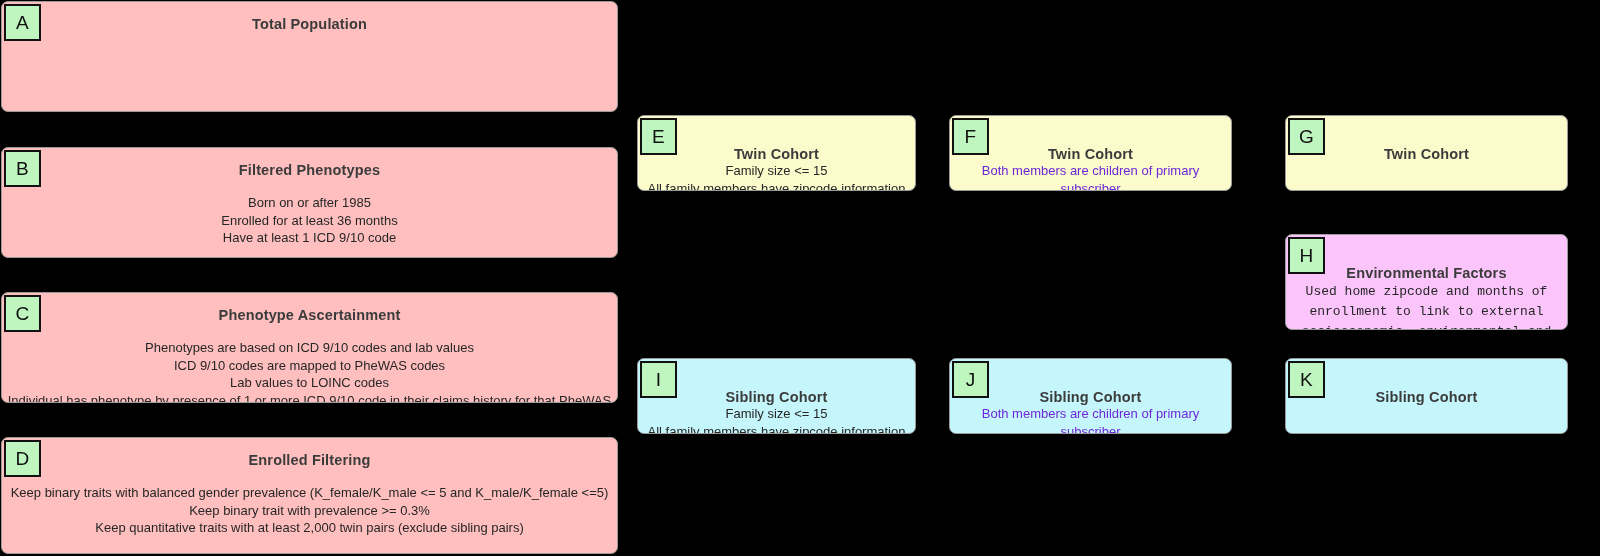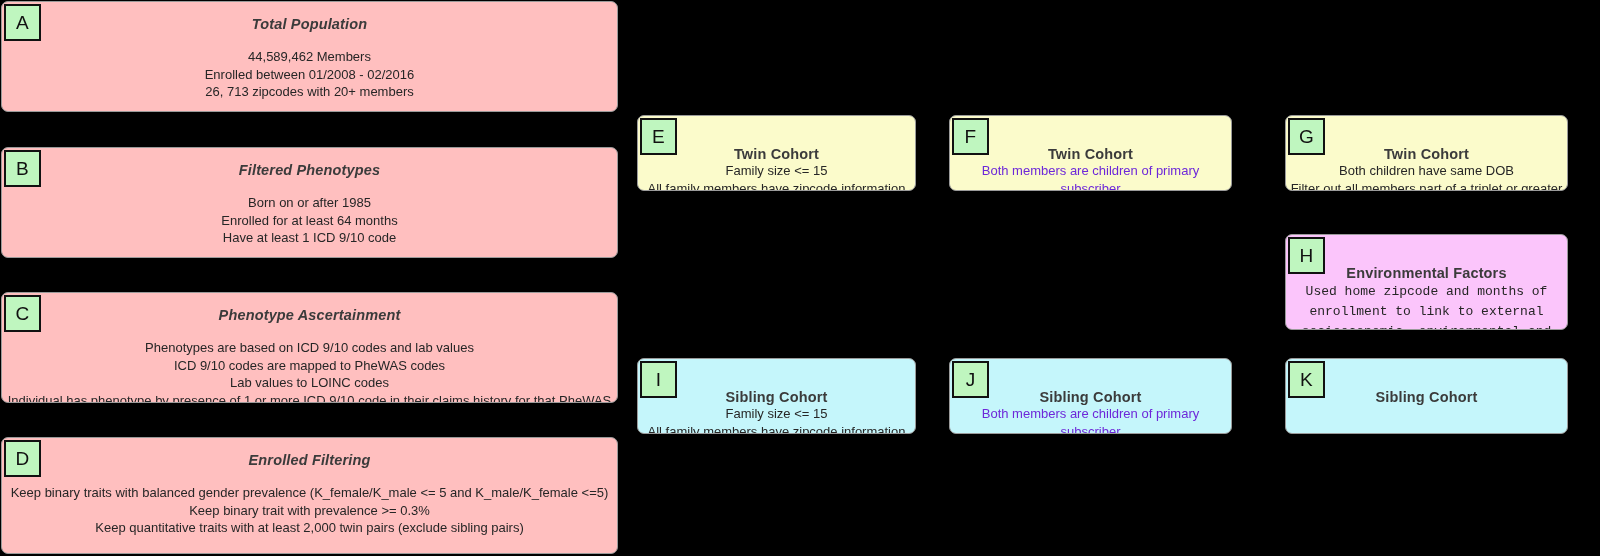--- a/index.html
+++ b/index.html
@@ -75,21 +75,21 @@
     line-height: 17.5px;
     width: 100%;
     box-sizing: border-box;
     white-space: pre-line;
   }
 
   .node-body.dim { color: #6d28d9; }
 
   
   .node.stage { left: 1px; width: 617px; }
-  .node.stage .node-title { margin-top: 14px; font-style: italic; }
+  .node.stage .node-title { margin-top: 14px; }
   .node.stage .node-body  { margin-top: 16px; }
 
   #node-a { top: 1px;   height: 111px; }
   #node-b { top: 147px; height: 111px; }
   #node-c { top: 292px; height: 111px; }
   #node-d { top: 437px; height: 117px; }
 
   
   .node.cohort .node-title { margin-top: 30px; }
   .node.cohort .node-body  { }
@@ -106,30 +106,27 @@
   #node-h .node-body  { margin-top: 1px; line-height: 20px; font-family: Liberation Mono, monospace; }
 </style>
 </head>
 <body>
 
 <div id="canvas">
 
   <div class="node pink stage" id="node-a">
     <div class="badge">A</div>
     <div class="node-title">Total Population</div>
-    <div class="node-body">44,589,462 Members
-Enrolled between 01/2008 - 02/2016
-26, 713 zipcodes with 20+ members</div>
   </div>
 
   <div class="node pink stage" id="node-b">
     <div class="badge">B</div>
     <div class="node-title">Filtered Phenotypes</div>
     <div class="node-body">Born on or after 1985
-Enrolled for at least 64 months
+Enrolled for at least 36 months
 Have at least 1 ICD 9/10 code</div>
   </div>
 
   <div class="node pink stage" id="node-c">
     <div class="badge">C</div>
     <div class="node-title">Phenotype Ascertainment</div>
     <div class="node-body">Phenotypes are based on ICD 9/10 codes and lab values
 ICD 9/10 codes are mapped to PheWAS codes
 Lab values to LOINC codes
 Individual has phenotype by presence of 1 or more ICD 9/10 code in their claims history for that PheWAS code</div>
@@ -153,22 +150,20 @@
   <div class="node yellow cohort col-2 row-twin" id="node-f">
     <div class="badge">F</div>
     <div class="node-title">Twin Cohort</div>
     <div class="node-body dim">Both members are children of primary subscriber
 All family members have same zipcode</div>
   </div>
 
   <div class="node yellow cohort col-3 row-twin" id="node-g">
     <div class="badge">G</div>
     <div class="node-title">Twin Cohort</div>
-    <div class="node-body">Both children have same DOB
-Filter out all members part of a triplet or greater</div>
   </div>
 
   <div class="node violet cohort col-3" id="node-h">
     <div class="badge">H</div>
     <div class="node-title">Environmental Factors</div>
     <div class="node-body">Used home zipcode and months of enrollment to link to external socioeconomic, environmental and climate data</div>
   </div>
 
   <div class="node blue cohort col-1 row-sibling" id="node-i">
     <div class="badge">I</div>

